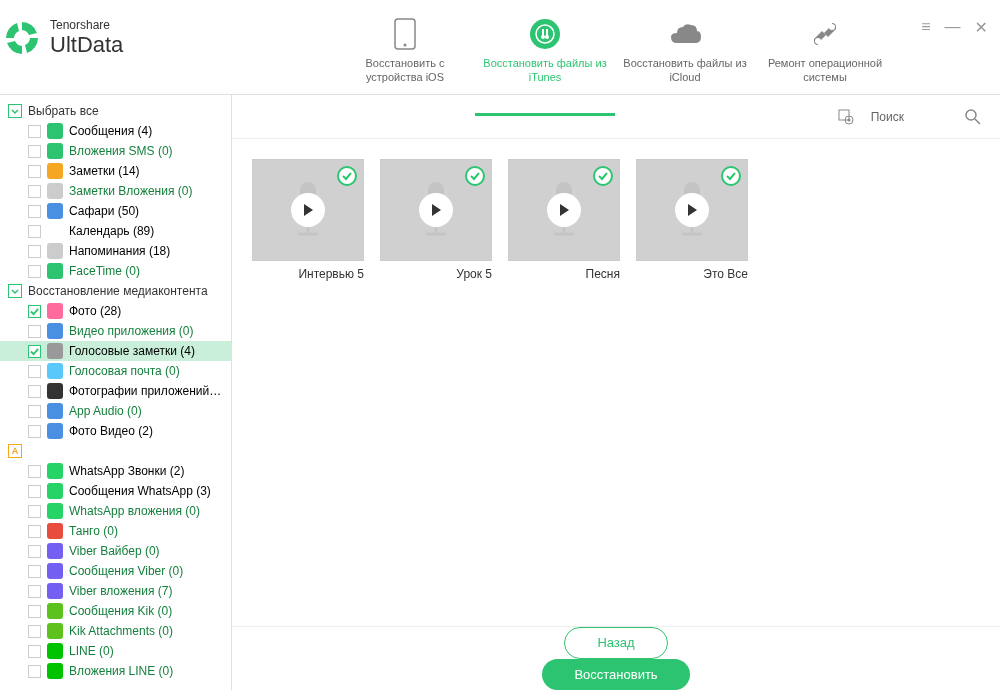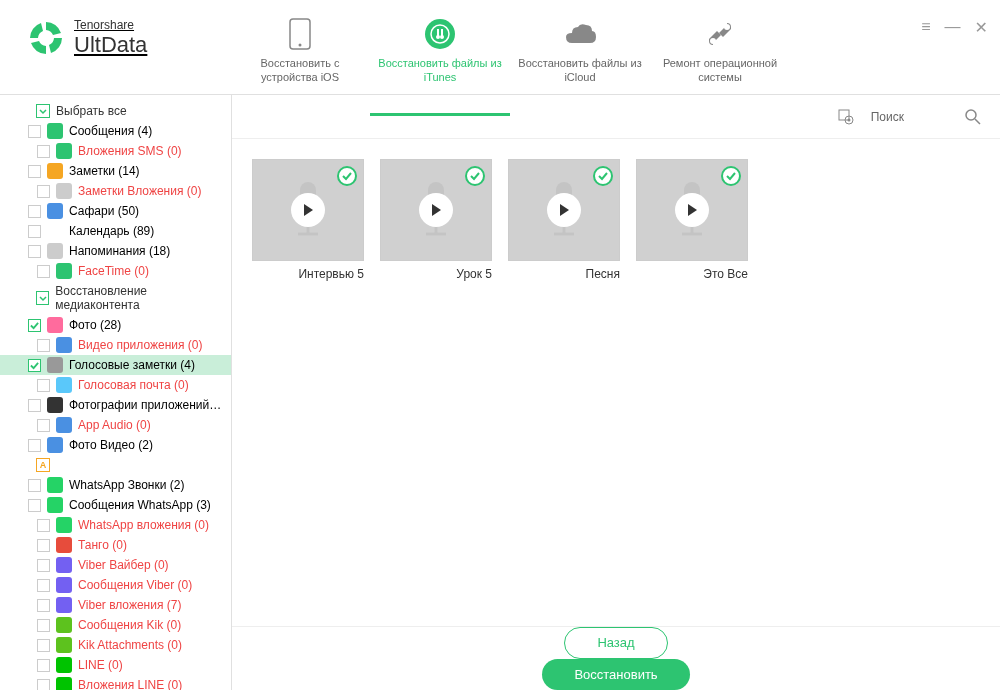--- a/index.html
+++ b/index.html
@@ -1,43 +1,43 @@
 <!DOCTYPE html>
 <html><head>
 <meta charset="utf-8">
 <style>
 * { margin: 0; padding: 0; box-sizing: border-box; font-family: Arial, sans-serif; }
 body { width: 1000px; height: 690px; background: #fff; overflow: hidden; position: relative; }
 
 .header { height: 95px; display: flex; align-items: flex-start; border-bottom: 1px solid #e0e0e0; }
-.logo-area { display: flex; align-items: center; padding: 18px 28px; width: 230px; text-decoration: underline; }
+.logo-area { display: flex; align-items: center; padding: 18px 4px; width: 230px; }
 .logo-icon { width: 36px; height: 36px; margin-right: 10px; }
 .logo-text { display: flex; flex-direction: column; }
 .logo-brand { font-size: 12px; color: #333; }
 .logo-product { font-size: 22px; color: #333; font-weight: 400; }
 
-.tabs { display: flex; flex: 1; height: 116px; }
+.tabs { display: flex; flex: 1; height: 116px; justify-content: center; }
 .tab { width: 140px; display: flex; flex-direction: column; align-items: center; justify-content: flex-start; padding-top: 18px; cursor: pointer; border-bottom: 3px solid transparent; }
 .tab.active { border-bottom-color: #2dc471; }
 .tab-icon { width: 32px; height: 32px; display: flex; align-items: center; justify-content: center; margin-bottom: 6px; }
 .tab-label { font-size: 11px; color: #666; text-align: center; line-height: 1.3; padding: 0 8px; }
 .tab.active .tab-label { color: #2dc471; }
 
 .window-controls { position: absolute; right: 12px; top: 18px; display: flex; gap: 14px; }
 .window-controls span { color: #999; font-size: 16px; cursor: pointer; }
 
 .body-area { display: flex; height: calc(690px - 95px); }
 .sidebar { width: 232px; border-right: 1px solid #e0e0e0; overflow-y: auto; padding-top: 6px; }
-.group-header { display: flex; align-items: center; padding: 3px 8px; font-size: 12px; color: #333; margin-left: 28px; }
+.group-header { display: flex; align-items: center; padding: 3px 8px; font-size: 12px; color: #333; }
 .group-icon { width: 14px; height: 14px; border: 1px solid #2dc471; display: inline-flex; align-items: center; justify-content: center; margin-right: 6px; position: relative; }
 .group-icon svg { width: 10px; height: 10px; }
 .group-icon.orange { border-color: #f5a623; }
 .sidebar-item { display: flex; align-items: center; padding: 2px 8px 2px 28px; font-size: 12px; cursor: pointer; }
 .sidebar-item.selected { background: #c9eed9; }
-.sidebar-item.disabled { color: #ef4444; margin-left: 9px; }
+.sidebar-item.disabled { color: #15803d; }
 .checkbox { width: 13px; height: 13px; border: 1px solid #ccc; margin-right: 6px; flex-shrink: 0; display: flex; align-items: center; justify-content: center; background: #fff; }
 .checkbox.checked { border-color: #2dc471; }
 .checkbox.checked svg { width: 9px; height: 9px; }
 .app-icon { width: 16px; height: 16px; margin-right: 6px; flex-shrink: 0; border-radius: 3px; display: flex; align-items: center; justify-content: center; font-size: 10px; color: #fff; }
 .item-label { white-space: nowrap; overflow: hidden; text-overflow: ellipsis; }
 
 .main { flex: 1; display: flex; flex-direction: column; }
 .toolbar { height: 44px; display: flex; align-items: center; justify-content: flex-end; padding: 0 18px; gap: 16px; border-bottom: 1px solid #eee; }
 .toolbar-icon { width: 18px; height: 18px; cursor: pointer; display: flex; align-items: center; justify-content: center; }
 .search-area { display: flex; align-items: center; gap: 60px; }

